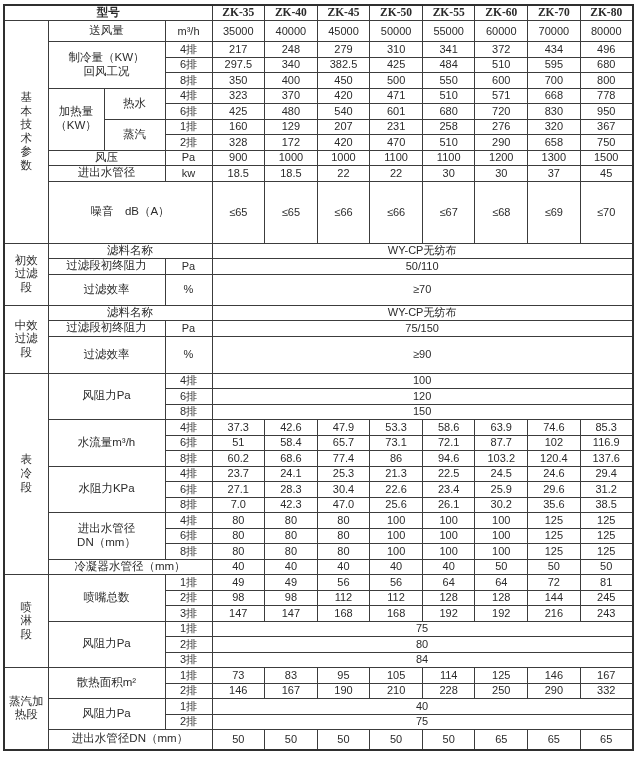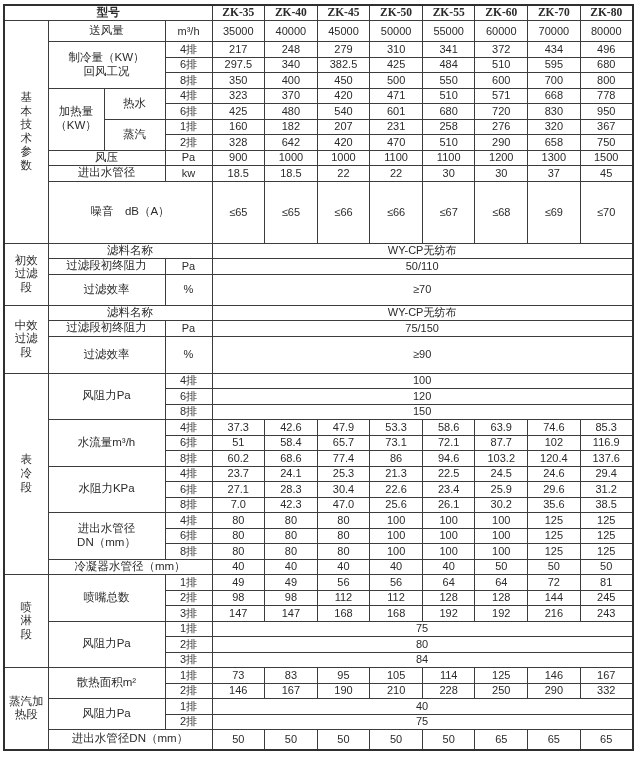--- a/index.html
+++ b/index.html
@@ -144,32 +144,32 @@
         <td>601</td>
         <td>680</td>
         <td>720</td>
         <td>830</td>
         <td>950</td>
       </tr>
     <tr>
       <td rowspan="2" class="lab">蒸汽</td>
       <td class="unit">1排</td>
     <td>160</td>
-        <td>182</td>
+        <td>129</td>
         <td>207</td>
         <td>231</td>
         <td>258</td>
         <td>276</td>
         <td>320</td>
         <td>367</td>
       </tr>
     <tr>
       <td class="unit">2排</td>
     <td>328</td>
-        <td>642</td>
+        <td>172</td>
         <td>420</td>
         <td>470</td>
         <td>510</td>
         <td>290</td>
         <td>658</td>
         <td>750</td>
       </tr>
     <tr>
       <td colspan="2" class="lab">风压</td>
       <td class="unit">Pa</td>

